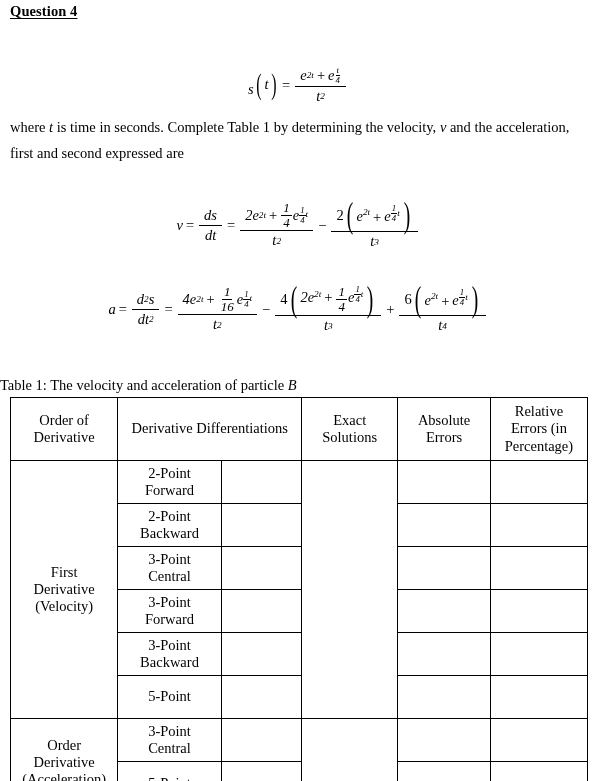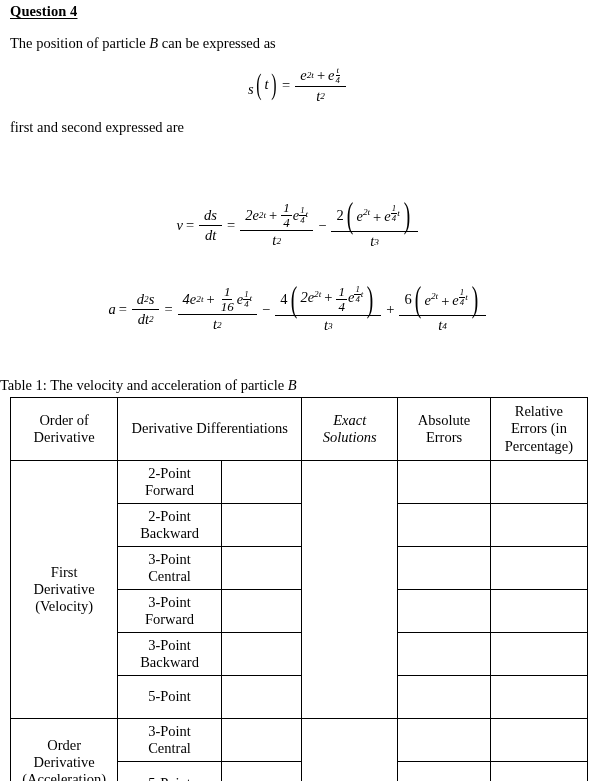--- a/index.html
+++ b/index.html
@@ -176,40 +176,37 @@
   table.main td {
     border: 1px solid #000;
     text-align: center;
     vertical-align: middle;
     padding: 2px 3px;
     line-height: 1.18;
   }
   td.c-order   { width: 104px; margin-left: 12px; }
   td.c-numdiff { width: 103px; margin-top: 36px; }
   td.c-blank1  { width: 86px; }
-  td.c-exact   { width: 97px; font-style: italic; }
+  td.c-exact   { width: 97px; }
   td.c-abs     { width: 93px; }
   td.c-rel     { width: 95px; }
 
   tr.hdr td { height: 58px; }
   tr.body td { height: 38px; }
   tr.body-last td { height: 40px; }
 
   .nd-head { text-align: center; }
 </style>
 </head>
 <body>
 
 <div class="page">
 
   <div class="q-heading">Question 4</div>
 
-  <div class="para p1">
-    <span>The position of particle </span><i class="v">B</i><span> can be expressed as</span>
-  </div>
 
   <div class="math m-s">
     <div class="mrow">
       <span><i>s</i><span class="paren">
             <span class="pl">(</span>
             <span class="inner">t</span>
             <span class="pr">)</span>
           </span></span>
       <span class="op">=</span>
       <span class="frac">
@@ -225,20 +222,21 @@
           </span>
         <span class="den">
             <i>t</i>
             <sup class="e">2</sup>
           </span>
       </span>
     </div>
   </div>
 
   <div class="para p2">
+    <span class="ln">where <i class="v">t</i> is time in seconds. Complete Table 1 by determining the velocity, <i class="v">v</i> and the acceleration,</span>
     <span class="ln">first and second expressed are</span>
   </div>
 
   <div class="math m-v">
     <div class="mrow">
       <span><i>v</i></span>
       <span class="op">=</span>
       <span class="frac">
         <span class="num">
             <i>ds</i>

